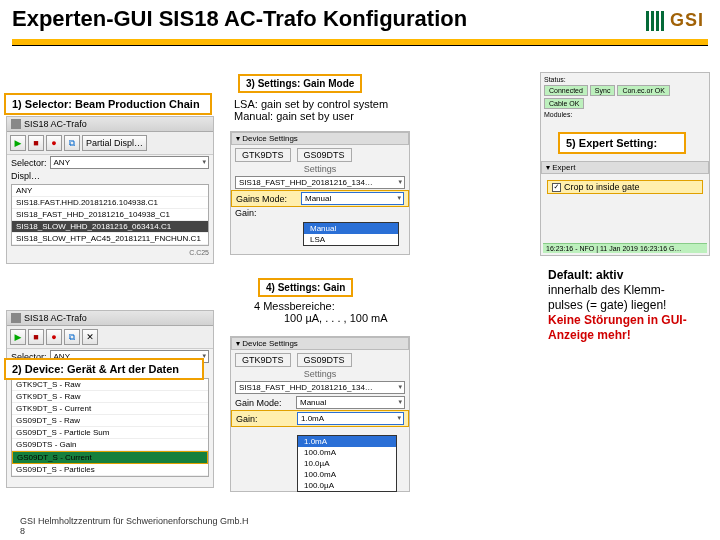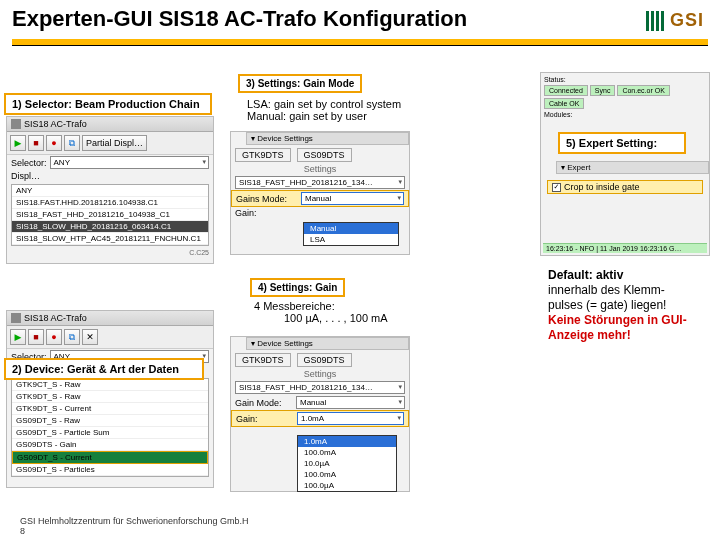--- a/index.html
+++ b/index.html
@@ -27,21 +27,21 @@
   .list-item { padding: 1px 4px; border-bottom: 1px solid #eee; font-size: 8px; white-space: nowrap; overflow: hidden; }
   .list-item.sel { background: #15803d; }
   .list-item.dark { background: #444; color: #fff; }
 
   .callout { position: absolute; border: 2px solid #f0a000; background: #fff; font-size: 11px; font-weight: bold; padding: 3px 6px; z-index: 20; }
   .callout-hl { position: absolute; border: 2px solid #f0a000; background: #fff; font-size: 10px; font-weight: bold; padding: 2px 6px; z-index: 20; }
   .note { position: absolute; font-size: 12px; line-height: 1.25; }
   .note .tr { color: #d00000; }
   .sub { position: absolute; font-size: 11px; }
 
-  .section-hdr { background: #ddd; border: 1px solid #bbb; padding: 1px 4px; font-size: 8px; margin-left: 15px; }
+  .section-hdr { background: #ddd; border: 1px solid #bbb; padding: 1px 4px; font-size: 8px; }
   .hl-row { background: #ffefae; border: 1px solid #e0a000; }
   .ddopen { position: absolute; border: 1px solid #333; background: #fff; font-size: 8px; z-index: 10; }
   .ddopen div { padding: 1px 6px; }
   .ddopen .sel { background: #2a6fd6; color: #fff; }
   .status-row span { padding: 1px 4px; border: 1px solid #aaa; font-size: 7px; }
 
   .checkbox { width: 9px; height: 9px; border: 1px solid #555; display: inline-flex; align-items: center; justify-content: center; font-size: 7px; background: #fff; }
 
   .footer { position: absolute; bottom: 4px; left: 0; width: 100%; display: flex; justify-content: space-between; padding: 0 20px; font-size: 9px; color: #333; flex-direction: column; }
 </style>
@@ -61,25 +61,25 @@
   </div>
 </div>
 <div class="hrule"></div>
 <div class="hrule-thin"></div>
 
 <div class="canvas">
 
   <div class="callout" style="left:4px; top:25px; width:208px;">1) Selector: Beam Production Chain</div>
   <div class="callout" style="left:4px; top:290px; width:200px;">2) Device: Gerät &amp; Art der Daten</div>
   <div class="callout-hl" style="left:238px; top:6px;">3) Settings: Gain Mode</div>
-  <div class="sub" style="left:234px; top:30px;margin-left:13px;">
+  <div class="sub" style="left:234px; top:30px;">
     <div>LSA:  gain set by control system</div>
       <div>Manual: gain set by user</div>
   </div>
-  <div class="callout-hl" style="left:250px; top:210px;">4) Settings: Gain</div>
+  <div class="callout-hl" style="left:258px; top:210px;">4) Settings: Gain</div>
   <div class="sub" style="left:254px; top:232px;">
     <div>4 Messbereiche:</div>
     <div style="padding-left:30px;">100 µA, . . . , 100 mA</div>
   </div>
   <div class="callout" style="left:558px; top:64px; width:128px;">5) Expert Setting:</div>
   <div class="note" style="left:548px; top:200px; width:168px;">
     <div><b>Default: aktiv</b></div>
     <div>innerhalb des Klemm-</div>
     <div>pulses (= gate) liegen!</div>
     <div class="tr"><b>Keine Störungen in GUI-</b></div>

